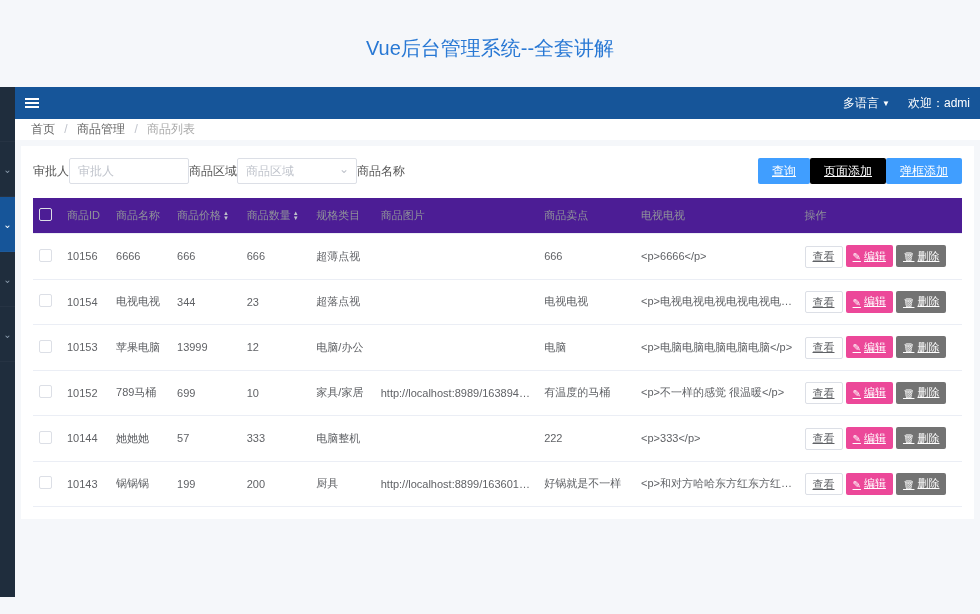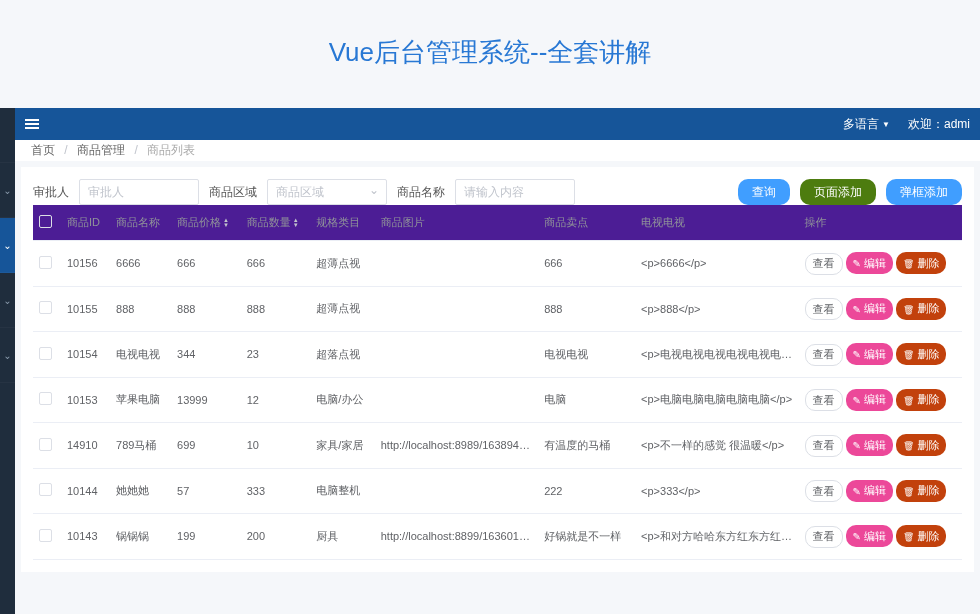--- a/index.html
+++ b/index.html
@@ -1,46 +1,46 @@
 <!DOCTYPE html>
 <html><head>
 <meta charset="utf-8">
 <style>
 * { margin: 0; padding: 0; box-sizing: border-box; font-family: "Microsoft YaHei", Arial, sans-serif; }
 body { background: #f5f7fa; width: 980px; height: 614px; overflow: hidden; }
-.page-title { color: #2878d4; font-size: 26px; text-align: center; padding: 35px 0 38px; font-weight: 400; }
+.page-title { color: #2878d4; font-size: 20px; text-align: center; padding: 35px 0 25px; font-weight: 400; }
 .app-wrap { display: flex; }
 .sidebar { width: 15px; background: #1f2d3d; height: 510px; display: flex; flex-direction: column; }
 .sidebar-item { height: 55px; border-bottom: 1px solid rgba(255,255,255,0.03); display: flex; align-items: center; justify-content: center; color: #8a9aac; font-size: 10px; }
 .sidebar-item.active { background: #165599; color: #fff; }
 .main { flex: 1; display: flex; flex-direction: column; }
 .topbar { background: #165599; height: 32px; display: flex; align-items: center; color: #fff; font-size: 12px; padding: 0 10px; }
 .hamburger { display: flex; flex-direction: column; gap: 2px; cursor: pointer; }
 .hamburger span { width: 14px; height: 2px; background: #fff; }
 .topbar-right { margin-left: auto; display: flex; gap: 18px; align-items: center; justify-content: flex-end; }
 .topbar-link { cursor: pointer; display: flex; align-items: center; gap: 3px; }
 .caret { font-size: 8px; }
 .breadcrumb { background: #fff; padding: 2px 16px; font-size: 12px; color: #666; }
 .breadcrumb .sep { color: #c0c4cc; margin: 0 6px; }
 .breadcrumb .mute { color: #aaa; }
 .content { background: #fff; margin: 6px; padding: 12px; }
-.filters { display: flex; align-items: center; gap: 10px; font-size: 12px; color: #555; }
+.filters { display: flex; align-items: center; font-size: 12px; color: #555; margin-bottom: 14px; }
 .filters label { color: #555; }
 .inp { border: 1px solid #dcdfe6; height: 26px; padding: 0 8px; font-size: 12px; color: #333; border-radius: 2px; }
 .inp::placeholder { color: #c0c4cc; }
 .inp.w120 { width: 120px; }
 .select-wrap { position: relative; }
 .select-wrap::after { content: "⌄"; position: absolute; right: 8px; top: 4px; color: #c0c4cc; font-size: 12px; pointer-events: none; }
-.btn { height: 26px; border: none; padding: 0 14px; font-size: 12px; border-radius: 10px; cursor: pointer; color: #fff; }
+.btn { height: 26px; border: none; padding: 0 14px; font-size: 12px; border-radius: 2px; cursor: pointer; color: #fff; text-decoration: underline; }
 .btn-primary { background: #409eff; }
-.btn-success { background: #4d7c0f; text-align: right; }
+.btn-success { background: #000000; text-align: right; }
 .btn-sm { height: 22px; padding: 0 7px; font-size: 11px; display: inline-flex; align-items: center; gap: 3px; }
 .btn-plain { background: #fff; border: 1px solid #dcdfe6; color: #606266; }
 .btn-edit { background: #ec4899; }
-.btn-del { background: #c2410c; }
+.btn-del { background: #737373; }
 .table { width: 100%; border-collapse: collapse; font-size: 11px; color: #606266; }
 .table th { text-align: left; padding: 10px 6px; color: #909399; font-weight: 500; border-bottom: 1px solid #ebeef5; background: #4c1d95; white-space: nowrap; }
 .table td { padding: 11px 6px; border-bottom: 1px solid #ebeef5; white-space: nowrap; overflow: hidden; text-overflow: ellipsis; max-width: 150px; }
 .table td.actions { white-space: nowrap; }
 .chk { width: 13px; height: 13px; border: 1px solid #dcdfe6; border-radius: 2px; display: inline-block; cursor: pointer; }
 .sort-arrows { display: inline-flex; flex-direction: column; font-size: 6px; margin-left: 2px; color: #c0c4cc; line-height: 5px; vertical-align: middle; }
 .icon-pencil::before { content: "✎"; font-size: 10px; }
 .icon-trash::before { content: "🗑"; font-size: 9px; }
 </style>
 </head>
@@ -83,21 +83,20 @@
     <span class="mute">商品列表</span>
   </div>
 
   <div class="content">
     <div class="filters">
       <label>审批人</label>
       <input class="inp w120" placeholder="审批人" style="">
       <label>商品区域</label>
       <span class="select-wrap"><input class="inp w120" placeholder="商品区域" style=""></span>
       <label>商品名称</label>
-      <input class="inp w120" placeholder="请输入内容" style="">
       <span style="flex:1"></span>
       <button class="btn btn-primary">查询</button>
       <button class="btn btn-success">页面添加</button>
       <button class="btn btn-primary">弹框添加</button>
     </div>
 
     <table class="table">
       <thead>
         <tr>
           <th style="width:28px"><span class="chk"></span></th>
@@ -130,36 +129,20 @@
     <td>666</td>
     <td>&lt;p&gt;6666&lt;/p&gt;</td>
     <td class="actions">
       <button class="btn btn-sm btn-plain">查看</button>
       <button class="btn btn-sm btn-edit"><span class="icon-pencil"></span>编辑</button>
       <button class="btn btn-sm btn-del"><span class="icon-trash"></span>删除</button>
     </td>
             </tr>
             <tr>
     <td><span class="chk"></span></td>
-    <td>10155</td>
-    <td>888</td>
-    <td>888</td>
-    <td>888</td>
-    <td>超薄点视</td>
-    <td></td>
-    <td>888</td>
-    <td>&lt;p&gt;888&lt;/p&gt;</td>
-    <td class="actions">
-      <button class="btn btn-sm btn-plain">查看</button>
-      <button class="btn btn-sm btn-edit"><span class="icon-pencil"></span>编辑</button>
-      <button class="btn btn-sm btn-del"><span class="icon-trash"></span>删除</button>
-    </td>
-            </tr>
-            <tr>
-    <td><span class="chk"></span></td>
     <td>10154</td>
     <td>电视电视</td>
     <td>344</td>
     <td>23</td>
     <td>超落点视</td>
     <td></td>
     <td>电视电视</td>
     <td>&lt;p&gt;电视电视电视电视电视电视电视...</td>
     <td class="actions">
       <button class="btn btn-sm btn-plain">查看</button>
@@ -178,21 +161,21 @@
     <td>电脑</td>
     <td>&lt;p&gt;电脑电脑电脑电脑电脑&lt;/p&gt;</td>
     <td class="actions">
       <button class="btn btn-sm btn-plain">查看</button>
       <button class="btn btn-sm btn-edit"><span class="icon-pencil"></span>编辑</button>
       <button class="btn btn-sm btn-del"><span class="icon-trash"></span>删除</button>
     </td>
             </tr>
             <tr>
     <td><span class="chk"></span></td>
-    <td>14910</td>
+    <td>10152</td>
     <td>789马桶</td>
     <td>699</td>
     <td>10</td>
     <td>家具/家居</td>
     <td>http://localhost:8989/163894728...</td>
     <td>有温度的马桶</td>
     <td>&lt;p&gt;不一样的感觉 很温暖&lt;/p&gt;</td>
     <td class="actions">
       <button class="btn btn-sm btn-plain">查看</button>
       <button class="btn btn-sm btn-edit"><span class="icon-pencil"></span>编辑</button>

